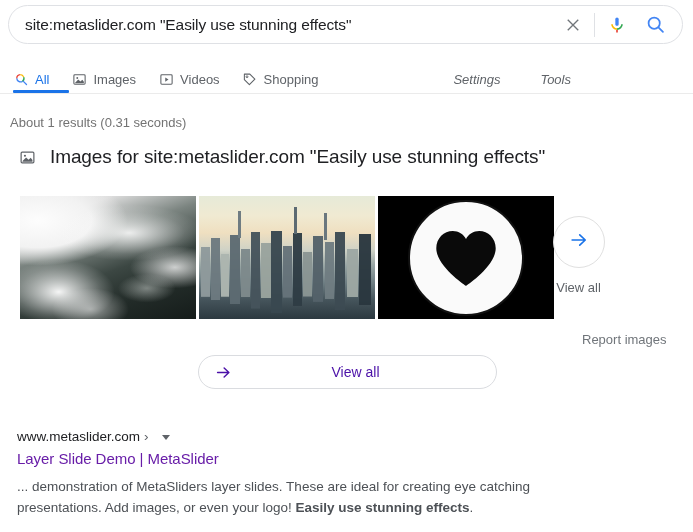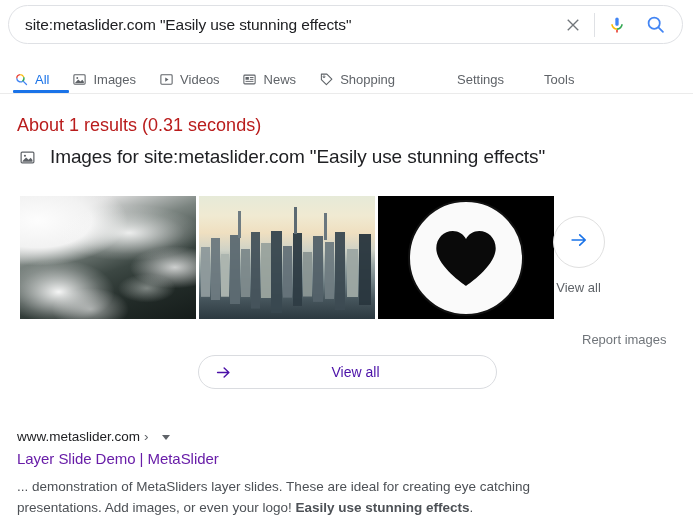--- a/index.html
+++ b/index.html
@@ -79,21 +79,21 @@
     left: 0;
     top: 64px;
     width: 589px;
     height: 31px;
     display: flex;
     align-items: center;
     font-size: 13px;
     color: #5f6368;
   }
   .nav-left { display: flex; align-items: center; padding-left: 13px; }
-  .nav-right { margin-left: auto; display: flex; align-items: center; padding-right: 18px; }
+  .nav-right { margin-left: auto; display: flex; align-items: center; padding-right: 18px; font-style: italic; }
   .tab {
     display: flex;
     align-items: center;
     gap: 6px;
     padding: 0 13px 0 0;
     margin-right: 9px;
     height: 31px;
     cursor: pointer;
     white-space: nowrap;
   }
@@ -127,24 +127,24 @@
     left: 0;
     top: 93px;
     width: 693px;
     height: 1px;
     background: #ebebeb;
   }
 
   
   .result-stats {
     position: absolute;
-    left: 17px;
+    left: 10px;
     top: 115px;
-    font-size: 18px;
-    color: #b91c1c;
+    font-size: 13px;
+    color: #737373;
   }
 
   
   .images-header {
     position: absolute;
     left: 18px;
     top: 146px;
     display: flex;
     align-items: center;
     gap: 14px;
@@ -423,32 +423,20 @@
     <div class="tab">
       <span class="tab-icon">
         <svg width="15" height="15" viewBox="0 0 24 24" aria-hidden="true">
           <rect x="3" y="4.5" width="18" height="15" rx="1.5" fill="none" stroke="#5f6368" stroke-width="1.7"></rect>
           <path d="M10 8.6 L15.2 12 L10 15.4 Z" fill="#5f6368"></path>
         </svg>
       </span>
       <span>Videos</span>
     </div>
 
-    <div class="tab">
-      <span class="tab-icon">
-        <svg width="15" height="15" viewBox="0 0 24 24" aria-hidden="true">
-          <rect x="3" y="5" width="18" height="14" rx="1.5" fill="none" stroke="#5f6368" stroke-width="1.7"></rect>
-          <rect x="5.6" y="8" width="5.4" height="4.4" fill="#5f6368"></rect>
-          <rect x="12.6" y="8" width="5.8" height="1.5" fill="#5f6368"></rect>
-          <rect x="12.6" y="11" width="5.8" height="1.5" fill="#5f6368"></rect>
-          <rect x="5.6" y="14.2" width="12.8" height="1.5" fill="#5f6368"></rect>
-        </svg>
-      </span>
-      <span>News</span>
-    </div>
 
     <div class="tab">
       <span class="tab-icon">
         <svg width="15" height="15" viewBox="0 0 24 24" aria-hidden="true">
           <path d="M12.6 3.4 L20.6 11.4 L11.8 20.2 L3.8 12.2 L3.8 3.4 Z" fill="none" stroke="#5f6368" stroke-width="1.7" stroke-linejoin="round"></path>
           <circle cx="8" cy="7.6" r="1.5" fill="none" stroke="#5f6368" stroke-width="1.5"></circle>
         </svg>
       </span>
       <span>Shopping</span>
     </div>

